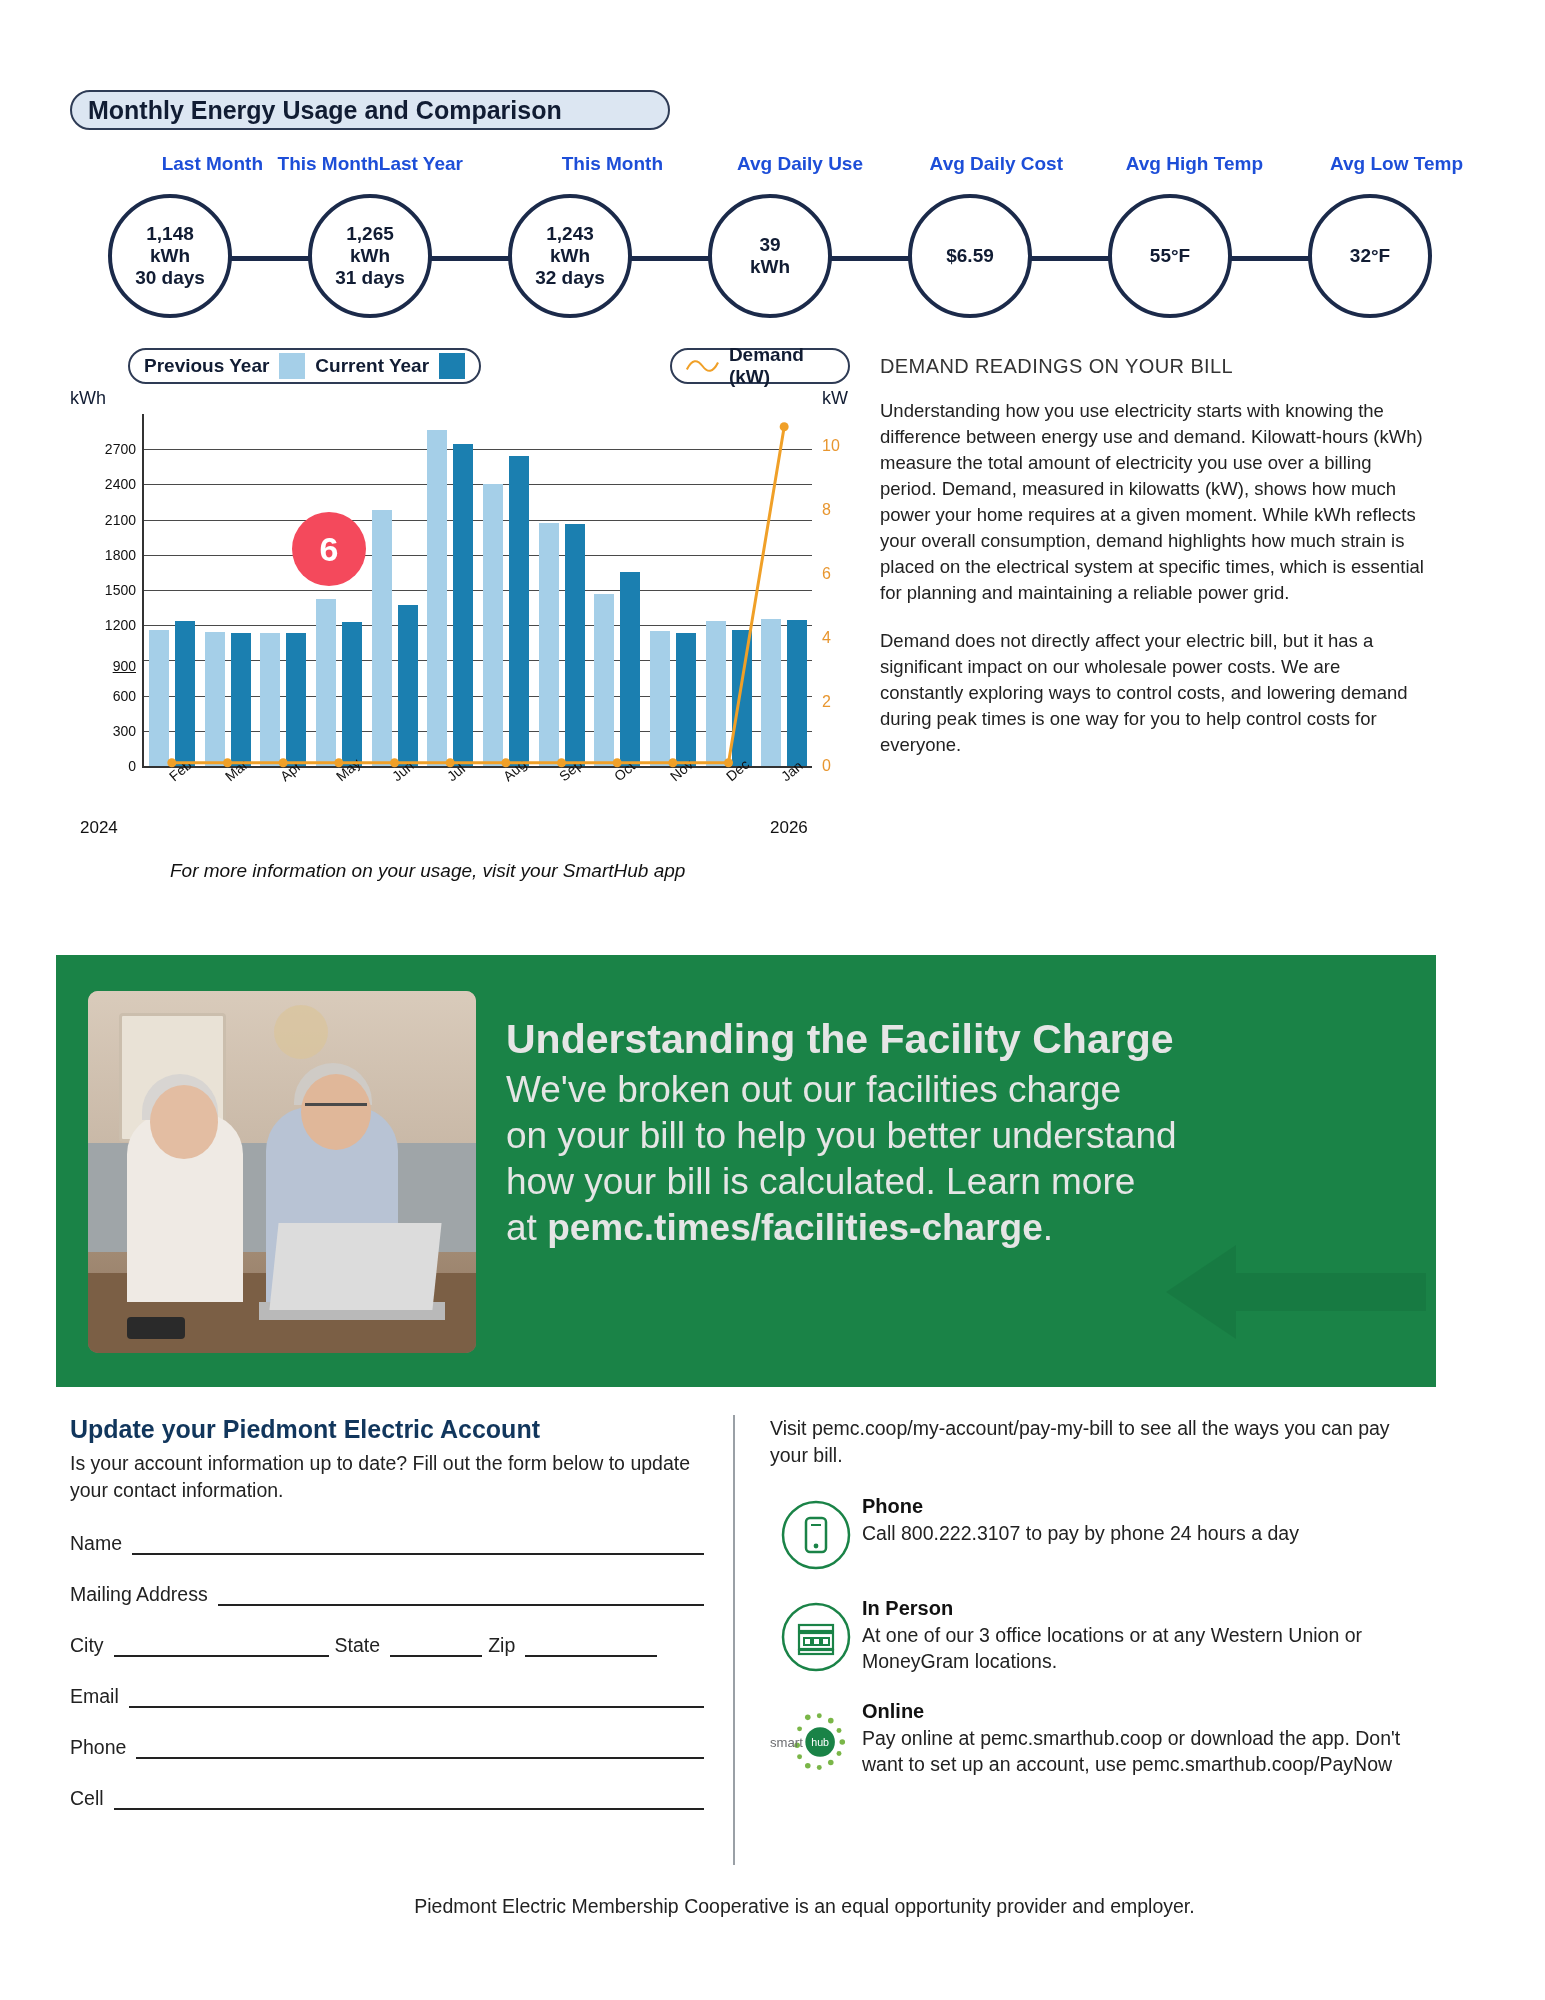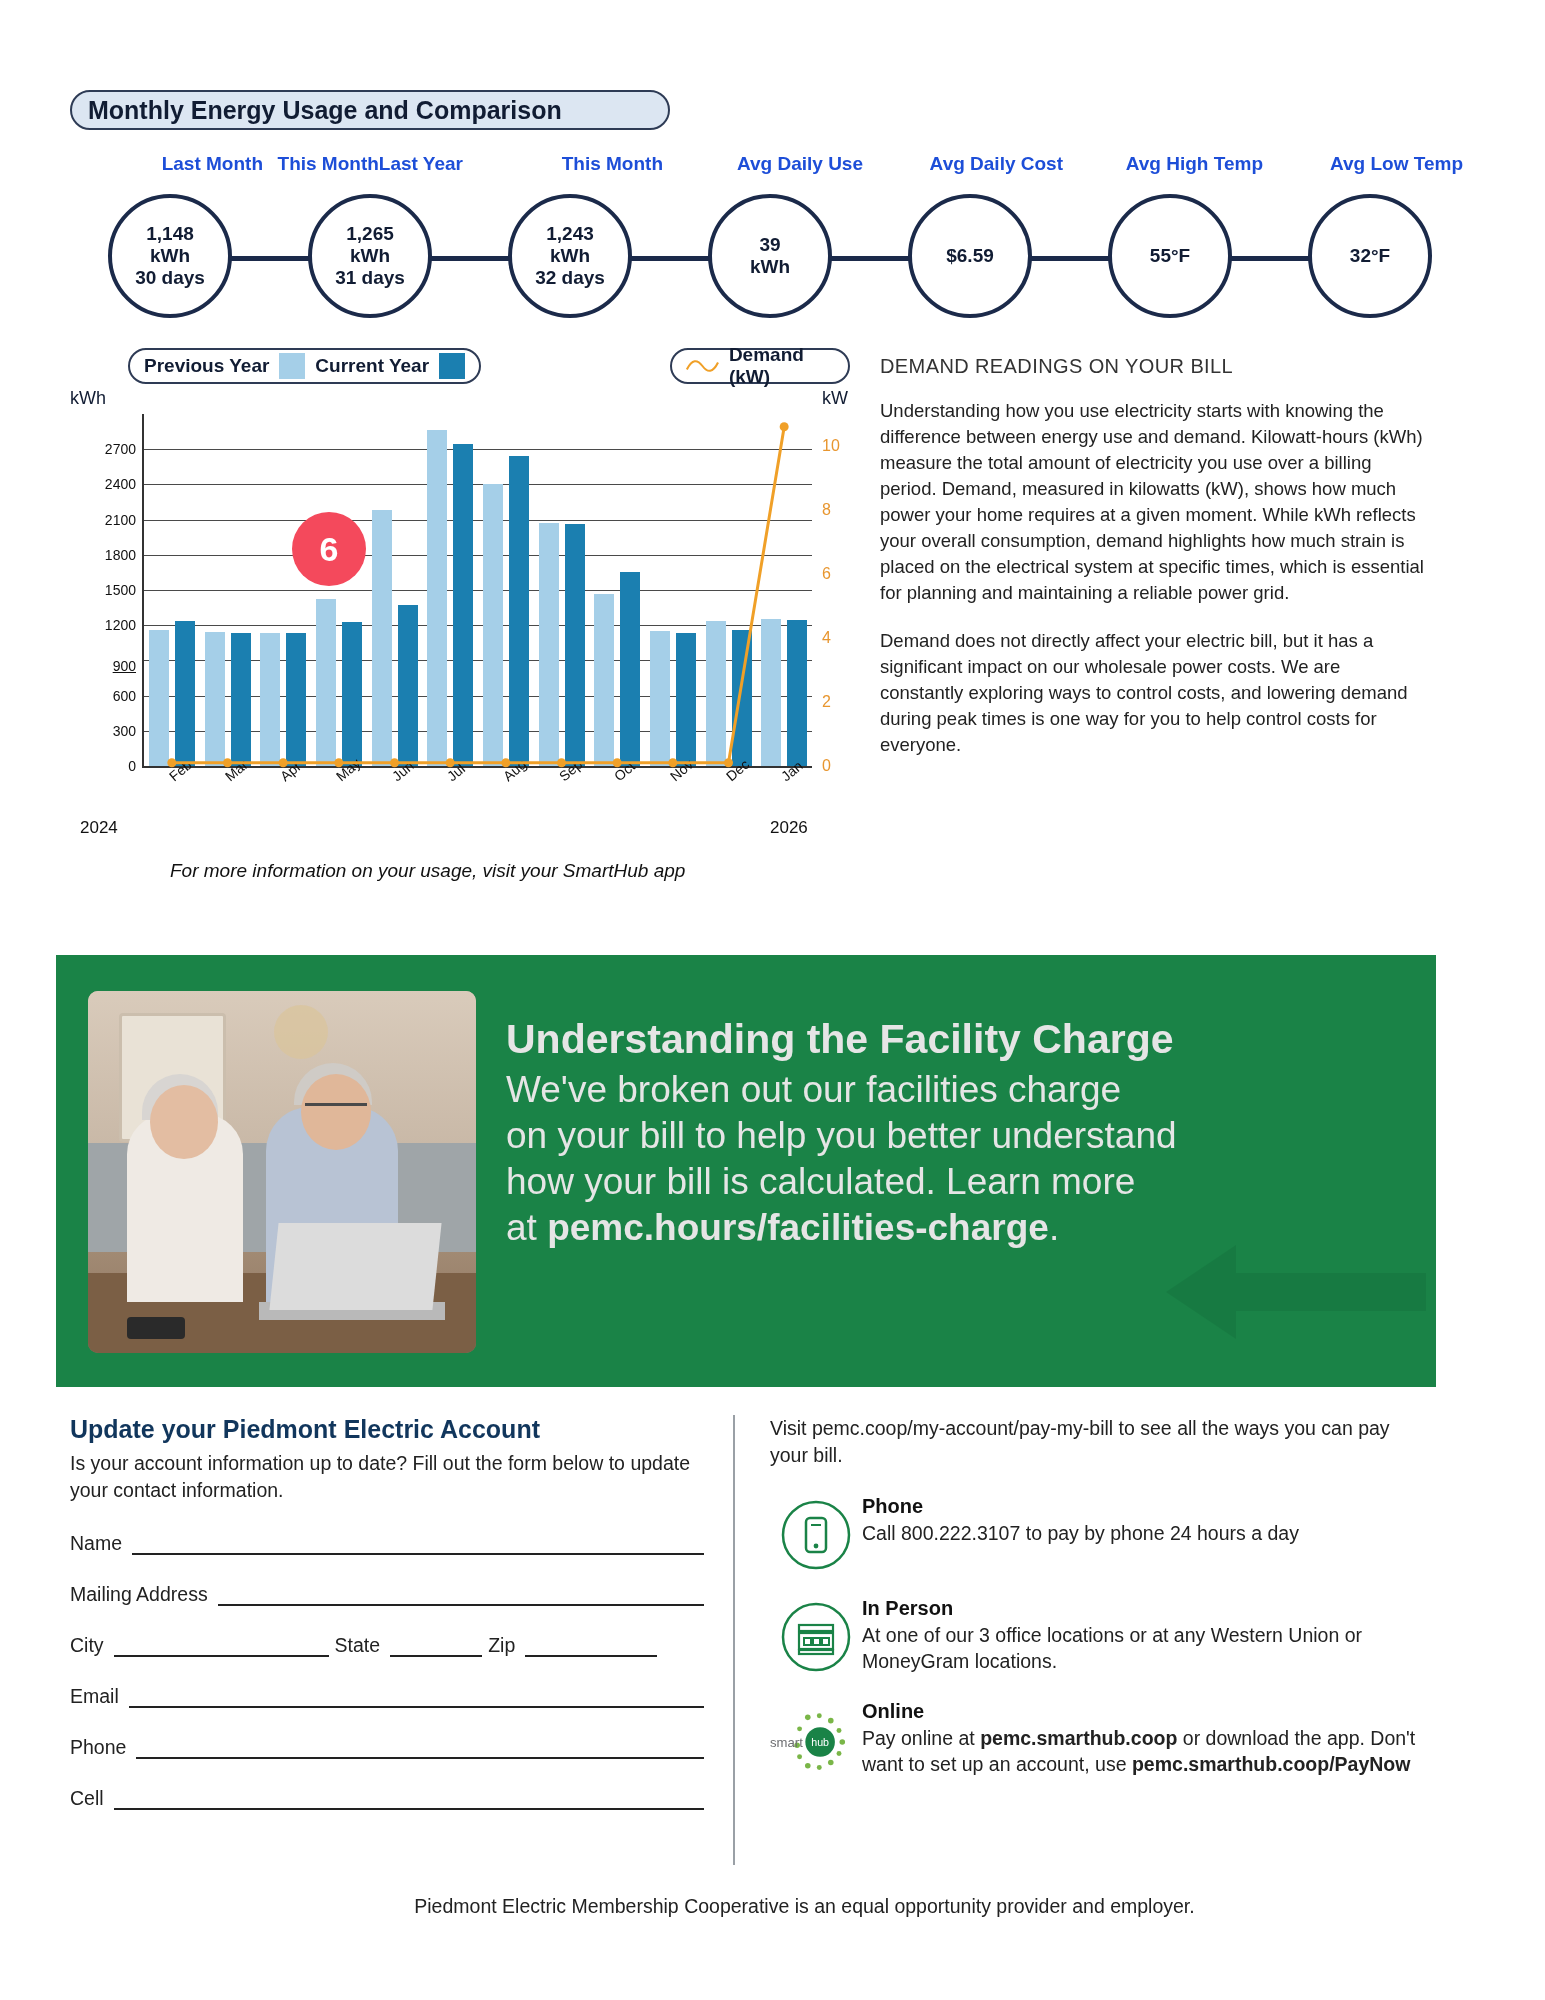--- a/index.html
+++ b/index.html
@@ -423,21 +423,21 @@
     font-size: 20px;
     font-weight: bold;
     color: #111;
     margin-bottom: 2px;
   }
   .pay-text {
     font-size: 19.5px;
     line-height: 26px;
     color: #222;
   }
-  .pay-text b { font-weight: bold; }
+  .pay-text b { font-weight: normal; }
 
   .footer {
     position: absolute;
     left: 0;
     top: 1895px;
     width: 100%;
     text-align: center;
     font-size: 19.5px;
     color: #222;
     margin-left: 32px;
@@ -645,21 +645,21 @@
     <div class="ph-phone"></div>
   </div>
 
   <div class="banner-text">
     <div class="banner-h1">Understanding the Facility Charge</div>
     <div class="banner-body">
       <div>We've broken out our facilities charge</div>
       <div>on your bill to help you better understand</div>
       <div>how your bill is calculated. Learn more</div>
       <div>
-        <span>at </span><b>pemc.hours/facilities-charge</b><span>.</span>
+        <span>at </span><b>pemc.times/facilities-charge</b><span>.</span>
       </div>
     </div>
   </div>
 </div>
 
 <div class="divider-v"></div>
 
 <div class="col-left">
   <div class="col-title">Update your Piedmont Electric Account</div>
   <div class="col-sub">Is your account information up to date?  Fill out the form below to update your contact information.</div>

